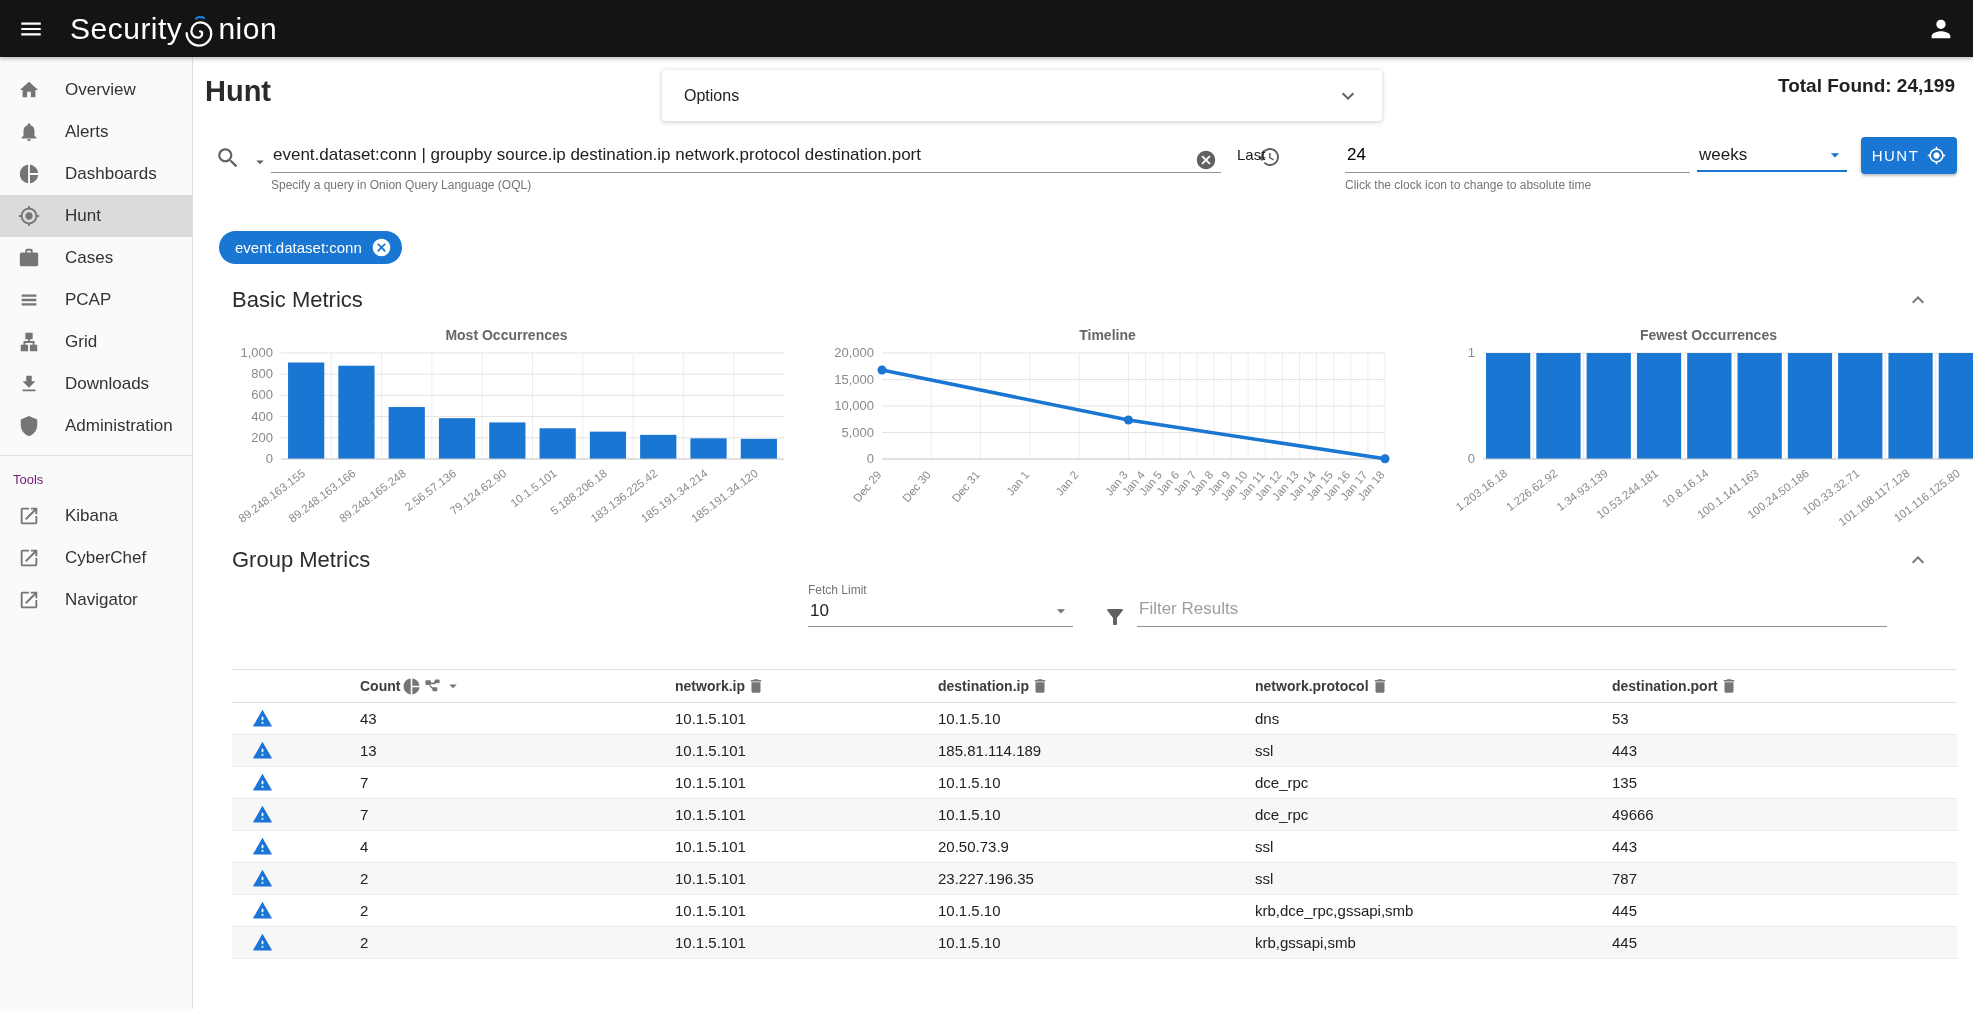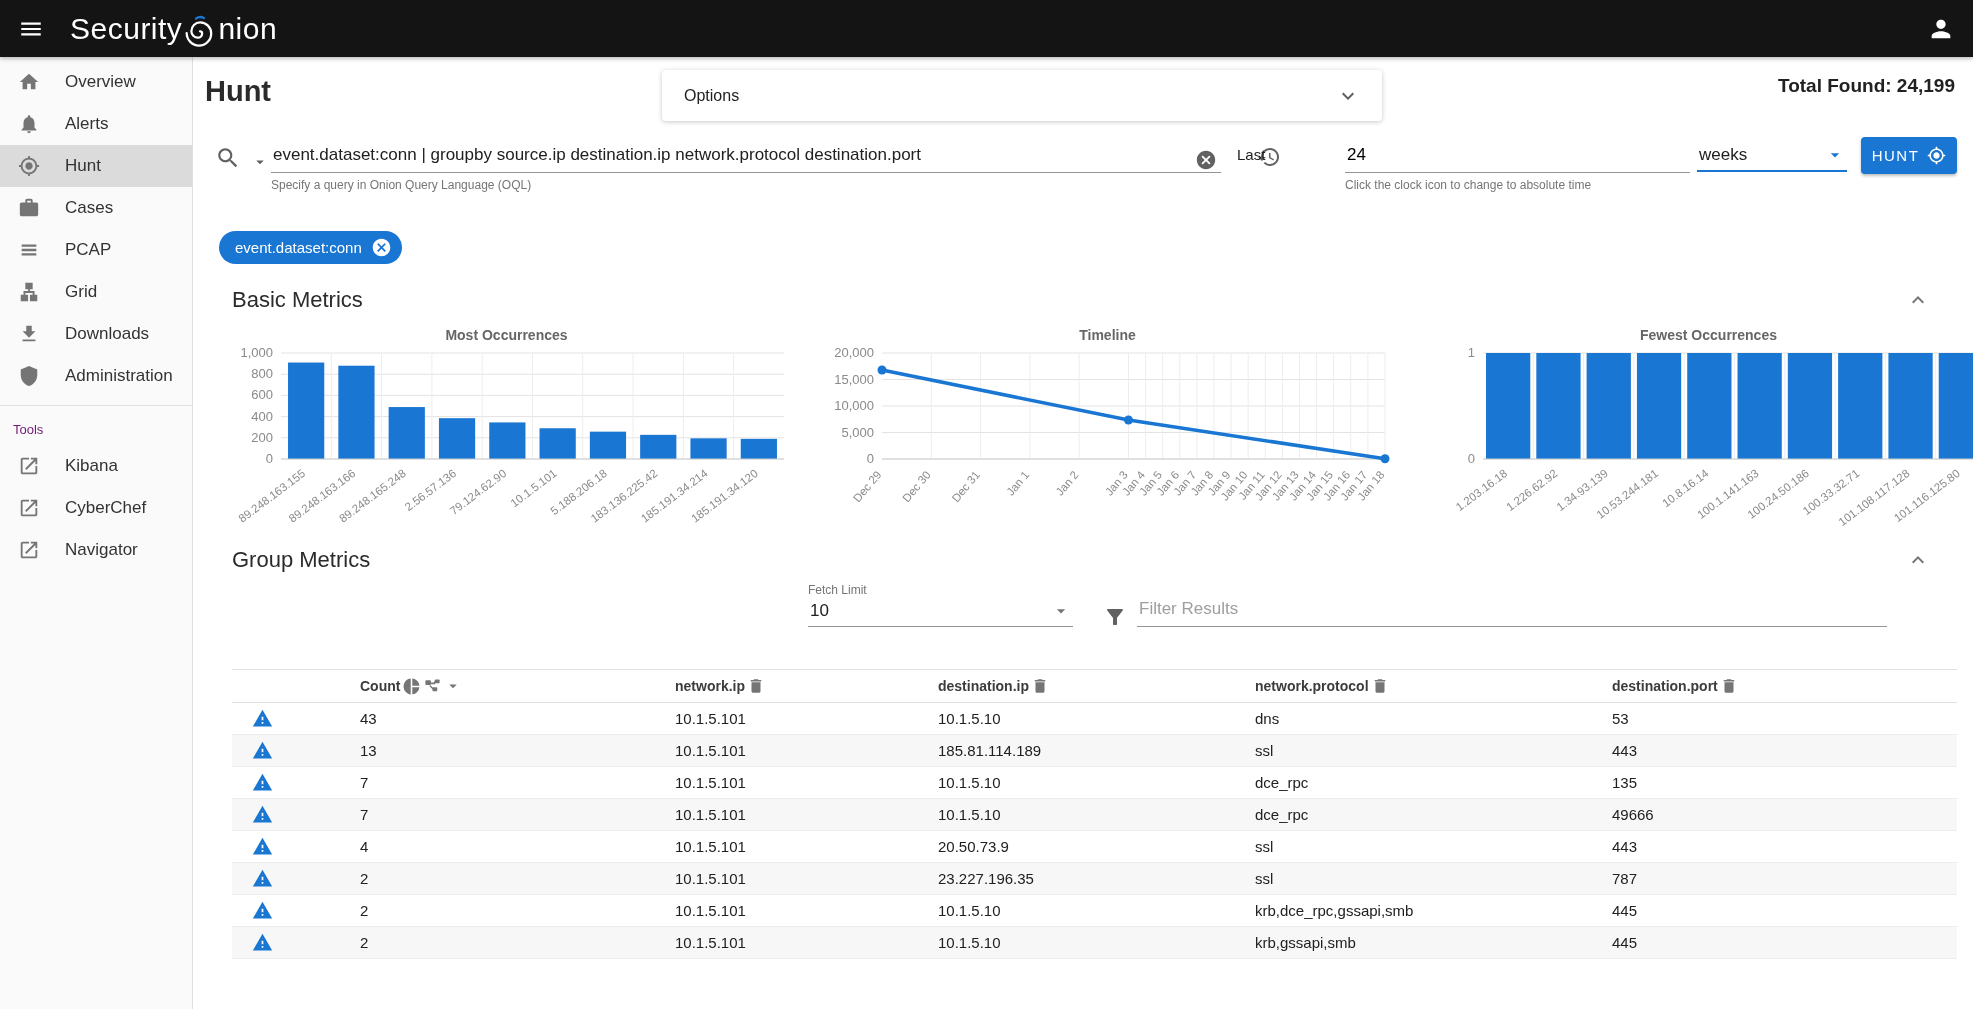--- a/index.html
+++ b/index.html
@@ -14,21 +14,21 @@
     box-shadow:0 2px 4px rgba(0,0,0,.25); }
   .hamburger { cursor:pointer; margin-right:26px; }
   .logo { display:flex; align-items:center; font-size:30px; font-weight:400; letter-spacing:.5px; }
   .logo .onion { margin:0 1px; position:relative; top:2px; }
   .topbar .spacer { flex:1; }
   .user-btn { cursor:pointer; }
 
   
   .layout { display:flex; height:952px; }
   .sidebar { width:193px; flex:none; background:#fafafa; border-right:1px solid #e0e0e0;
-    padding-top:4px; overflow:hidden; }
+    padding-top:12px; overflow:hidden; }
   .side-item { display:flex; align-items:center; height:42px; padding-left:17px;
     cursor:pointer; color:#333; font-size:17px; }
   .side-item .icon { width:24px; margin-right:24px; color:#757575; }
   .side-item.active { background:#dbdbdb; }
   .side-divider { border-top:1px solid #e0e0e0; margin:8px 0 6px 0; }
   .side-subheader { padding:10px 0 8px 13px; font-size:13px; color:#701a75; }
 
   .main { flex:1; position:relative; overflow:hidden; padding:0 16px 0 12px; }
 
   
@@ -145,20 +145,28 @@
           </span>
           <span>Overview</span>
         </div>
         <div class="side-item">
           <span class="icon">
             <svg width="22" height="22" viewBox="0 0 24 24" fill="currentColor">
               <path d="M12 22c1.1 0 2-.9 2-2h-4c0 1.1.9 2 2 2zm6-6v-5c0-3.07-1.63-5.64-4.5-6.32V4c0-.83-.67-1.5-1.5-1.5s-1.5.67-1.5 1.5v.68C7.64 5.36 6 7.92 6 11v5l-2 2v1h16v-1l-2-2z"></path>
             </svg>
           </span>
           <span>Alerts</span>
+        </div>
+        <div class="side-item">
+          <span class="icon">
+            <svg width="22" height="22" viewBox="0 0 24 24" fill="currentColor">
+              <path d="M11 2v20c-5.07-.5-9-4.79-9-10s3.93-9.5 9-10zm2.03 0v8.99H22c-.47-4.74-4.24-8.52-8.97-8.99zm0 11.01V22c4.74-.47 8.5-4.25 8.97-8.99h-8.97z"></path>
+            </svg>
+          </span>
+          <span>Dashboards</span>
         </div>
         <div class="side-item active">
           <span class="icon">
             <svg width="22" height="22" viewBox="0 0 24 24" fill="currentColor">
               <path d="M12 8c-2.21 0-4 1.79-4 4s1.79 4 4 4 4-1.79 4-4-1.79-4-4-4zm8.94 3c-.46-4.17-3.77-7.48-7.94-7.94V1h-2v2.06C6.83 3.52 3.52 6.83 3.06 11H1v2h2.06c.46 4.17 3.77 7.48 7.94 7.94V23h2v-2.06c4.17-.46 7.48-3.77 7.94-7.94H23v-2h-2.06zM12 19c-3.87 0-7-3.13-7-7s3.13-7 7-7 7 3.13 7 7-3.13 7-7 7z"></path>
             </svg>
           </span>
           <span>Hunt</span>
         </div>
         <div class="side-item">

